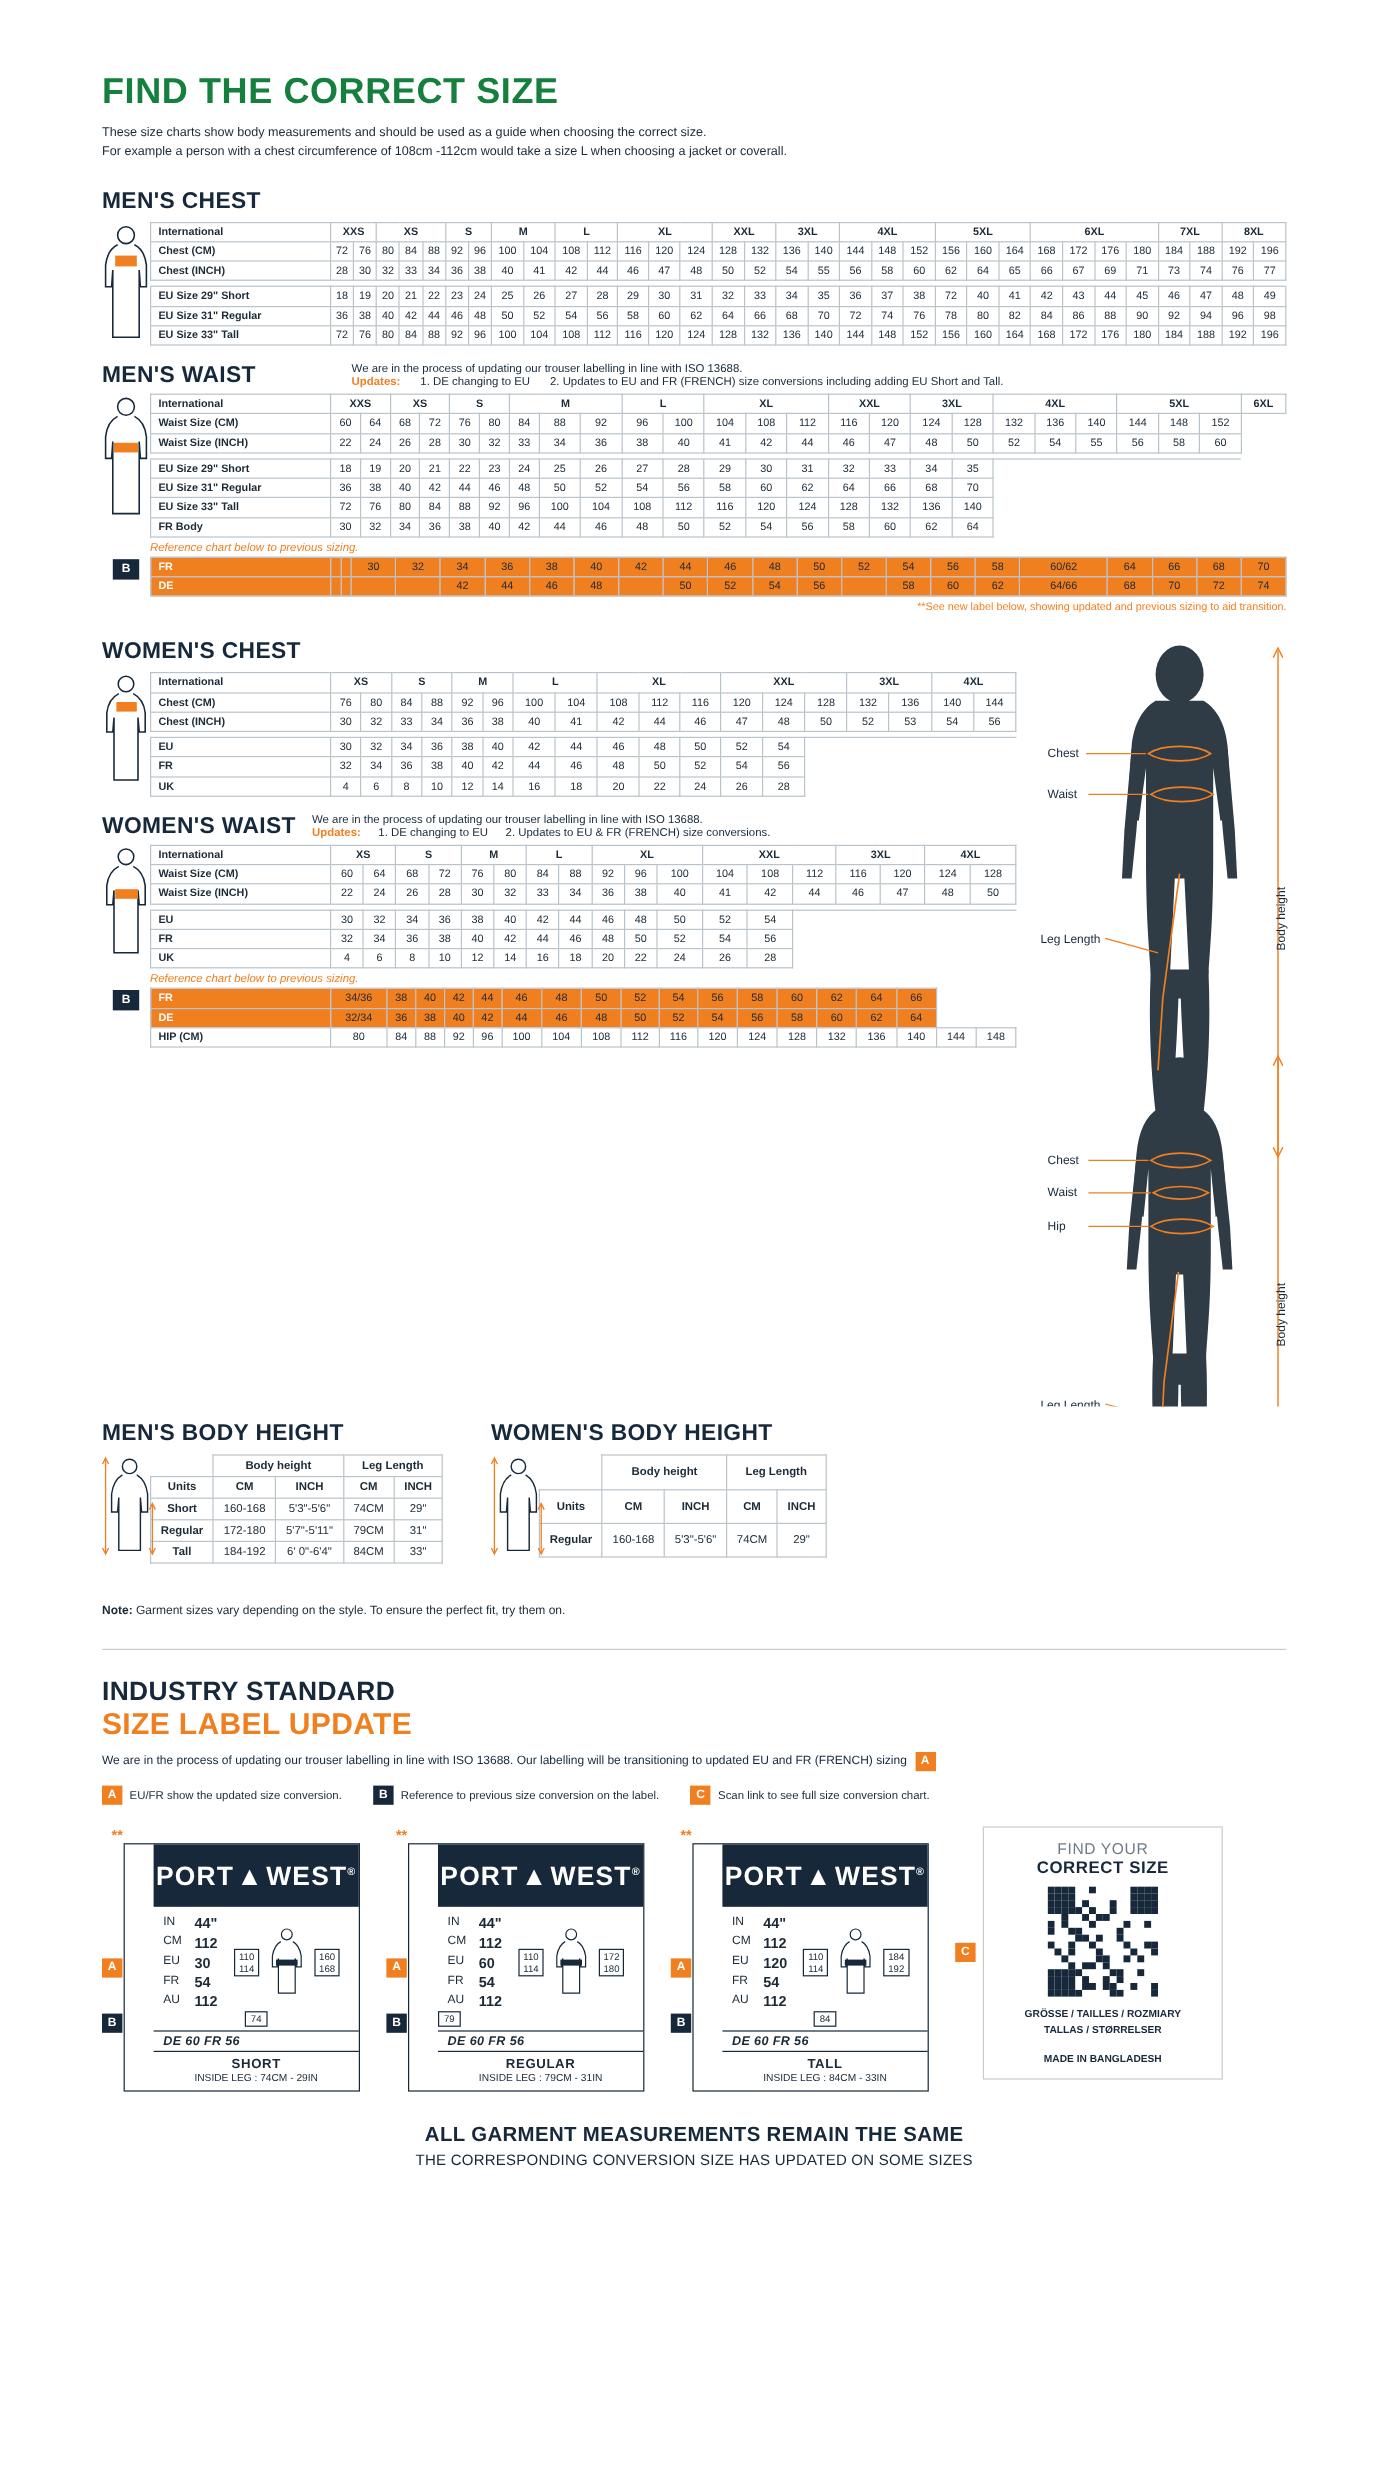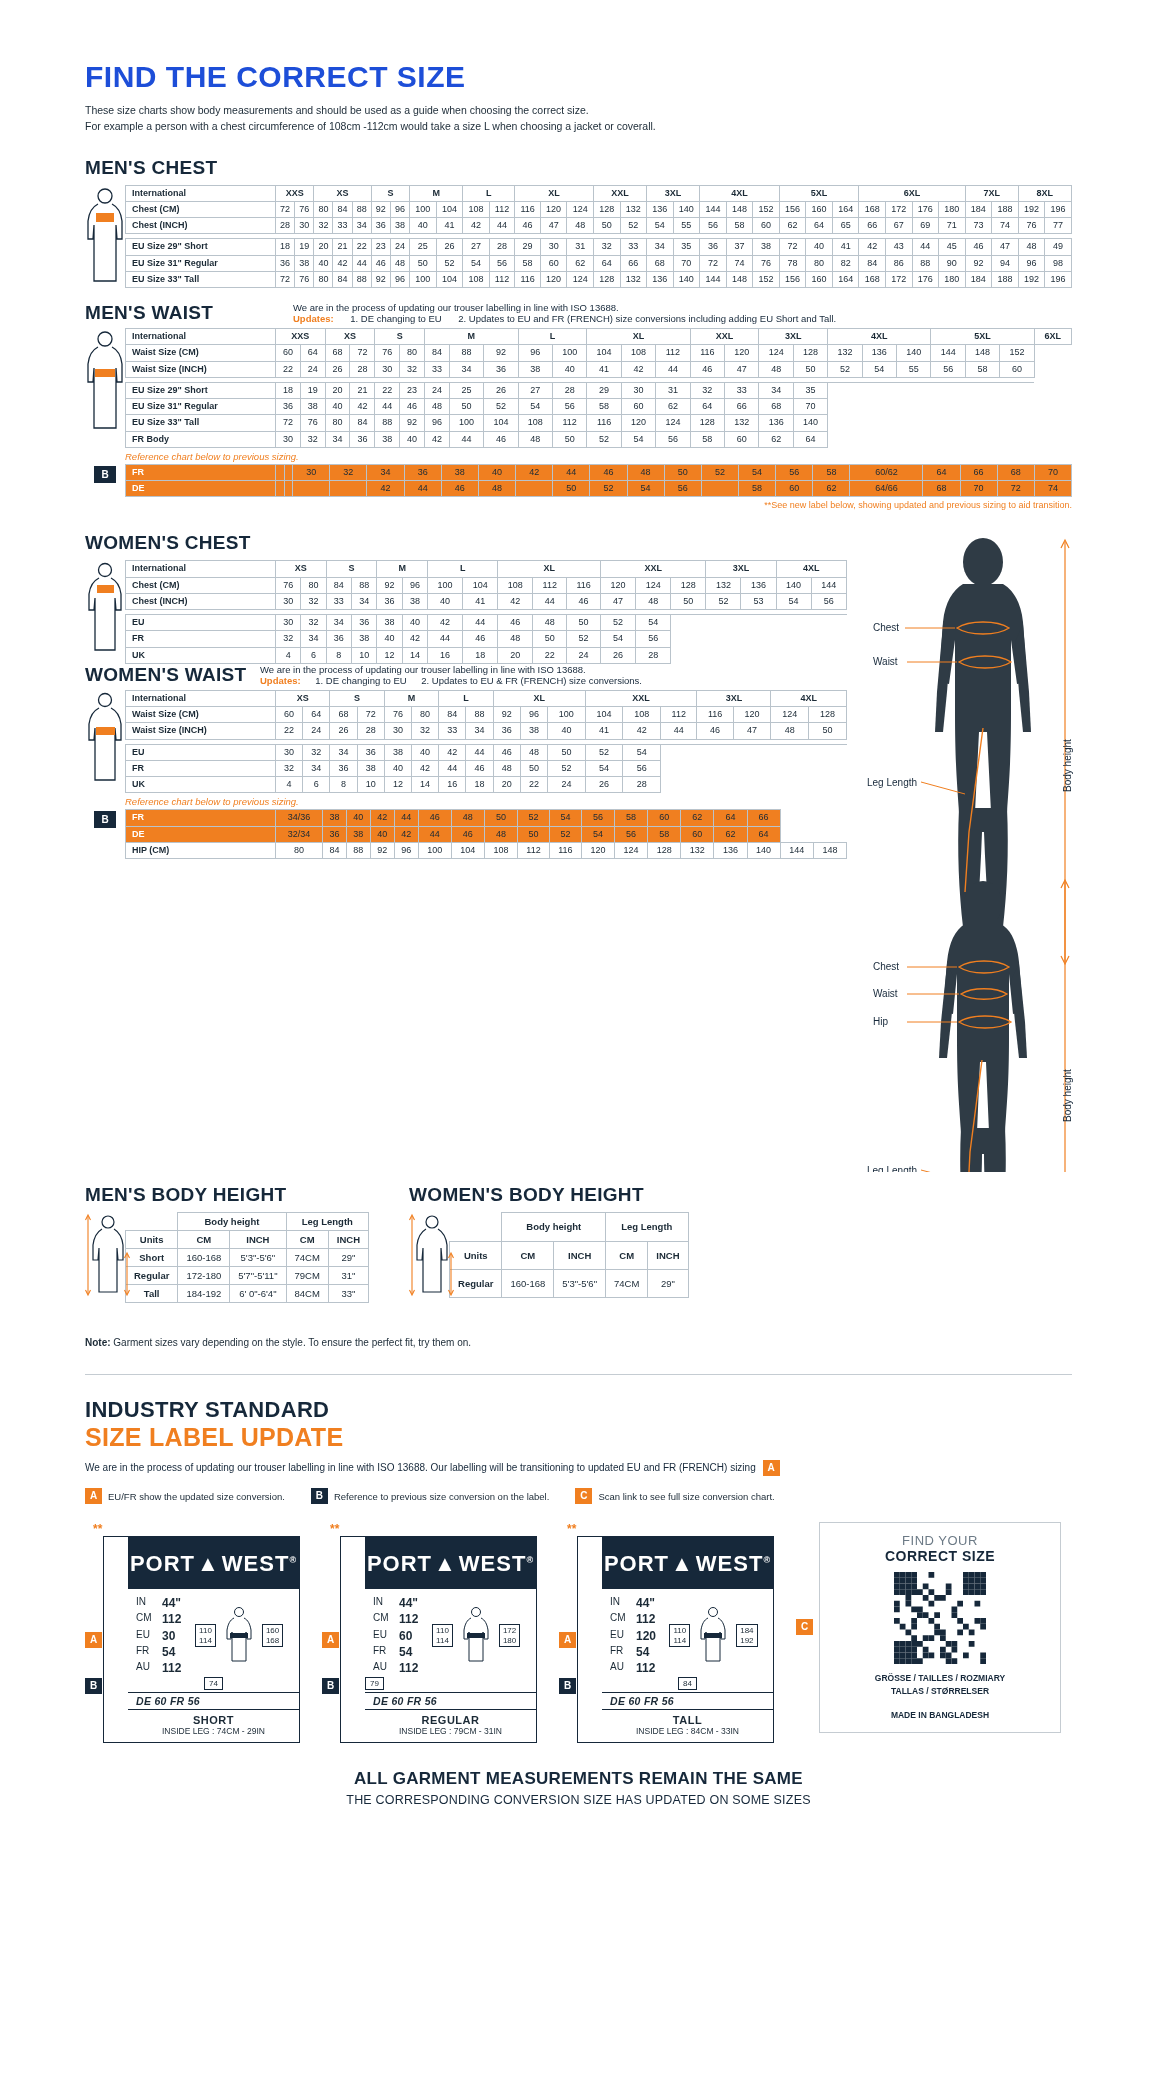--- a/index.html
+++ b/index.html
@@ -10,21 +10,21 @@
     font-family: "Liberation Sans", sans-serif;
     color: #1b2a36;
   }
   .page { position: relative; width: 1157px; min-height: 2076px; padding: 0; }
 
   
   .main-title {
     font-size: 30px;
     font-weight: bold;
     letter-spacing: 0.5px;
-    color: #1d4ed8;
+    color: #15803d;
     margin: 0 0 8px 0;
   }
   .intro { font-size: 10.5px; color: #1b2a36; line-height: 1.55; }
   .sec-title {
     font-size: 19px; font-weight: bold; color: #16283a;
     letter-spacing: 0.3px; margin: 0;
     text-transform: uppercase;
   }
 
   .content { padding: 60px 85px 0 85px; }
@@ -107,21 +107,21 @@
   .label-sizes .v { font-weight:bold; font-size:12px; }
   .label-prev {
     border-top:1px solid #16283a; font-size:10.5px; font-style:italic; font-weight:bold;
     padding:2px 8px; letter-spacing:0.3px;
   }
   .label-foot {
     border-top:1px solid #16283a; text-align:center; padding:4px 4px 6px 4px;
   }
   .label-foot .t1 { font-weight:bold; font-size:11px; letter-spacing:0.5px;}
   .label-foot .t2 { font-size:8.5px; }
-  .qr-card { width: 242px; border:1px solid #c5ccd2; text-align:center; padding:10px 8px; }
+  .qr-card { width: 200px; border:1px solid #c5ccd2; text-align:center; padding:10px 8px; }
   .qr-title1 { font-size:13px; color:#6c7a86; letter-spacing:0.5px;}
   .qr-title2 { font-size:14px; font-weight:bold; color:#16283a; letter-spacing:0.5px;}
   .qr-box { width:92px; height:92px; margin:8px auto; }
   .qr-foot { font-size:8.5px; font-weight:bold; color:#16283a; line-height:1.45;}
   .bottom-1 { text-align:center; font-weight:bold; font-size:17px; color:#16283a; margin-top:26px; letter-spacing:0.3px;}
   .bottom-2 { text-align:center; font-size:12.5px; color:#16283a; margin-top:4px; letter-spacing:0.2px;}
   .bh-table { border-collapse:collapse; }
   .bh-table td { border:1px solid #b9c3cb; padding:3px 8px; text-align:center; font-size:9.5px;}
   .bh-table td.h { font-weight:bold; }
   svg { display:block; }
@@ -730,21 +730,21 @@
                       <td>24</td>
                       <td>26</td>
                       <td>28</td>
                     </tr>
                   </tbody>
               </table>
             </div>
           </div>
         </div>
 
-        <div style="">
+        <div style="margin-top:14px;">
           <div class="row">
             <div style="width:175px;">
               <div class="sec-title">WOMEN'S WAIST</div>
             </div>
             <div style="flex:1;">
               <div class="note-line">We are in the process of updating our trouser labelling in line with ISO 13688.</div>
               <div class="updates">
                 <span class="lbl">Updates:</span>
                 <span style="margin-left:12px;">1.  DE changing to EU</span>
                 <span style="margin-left:12px;">2.  Updates to EU &amp; FR (FRENCH) size conversions.</span>

